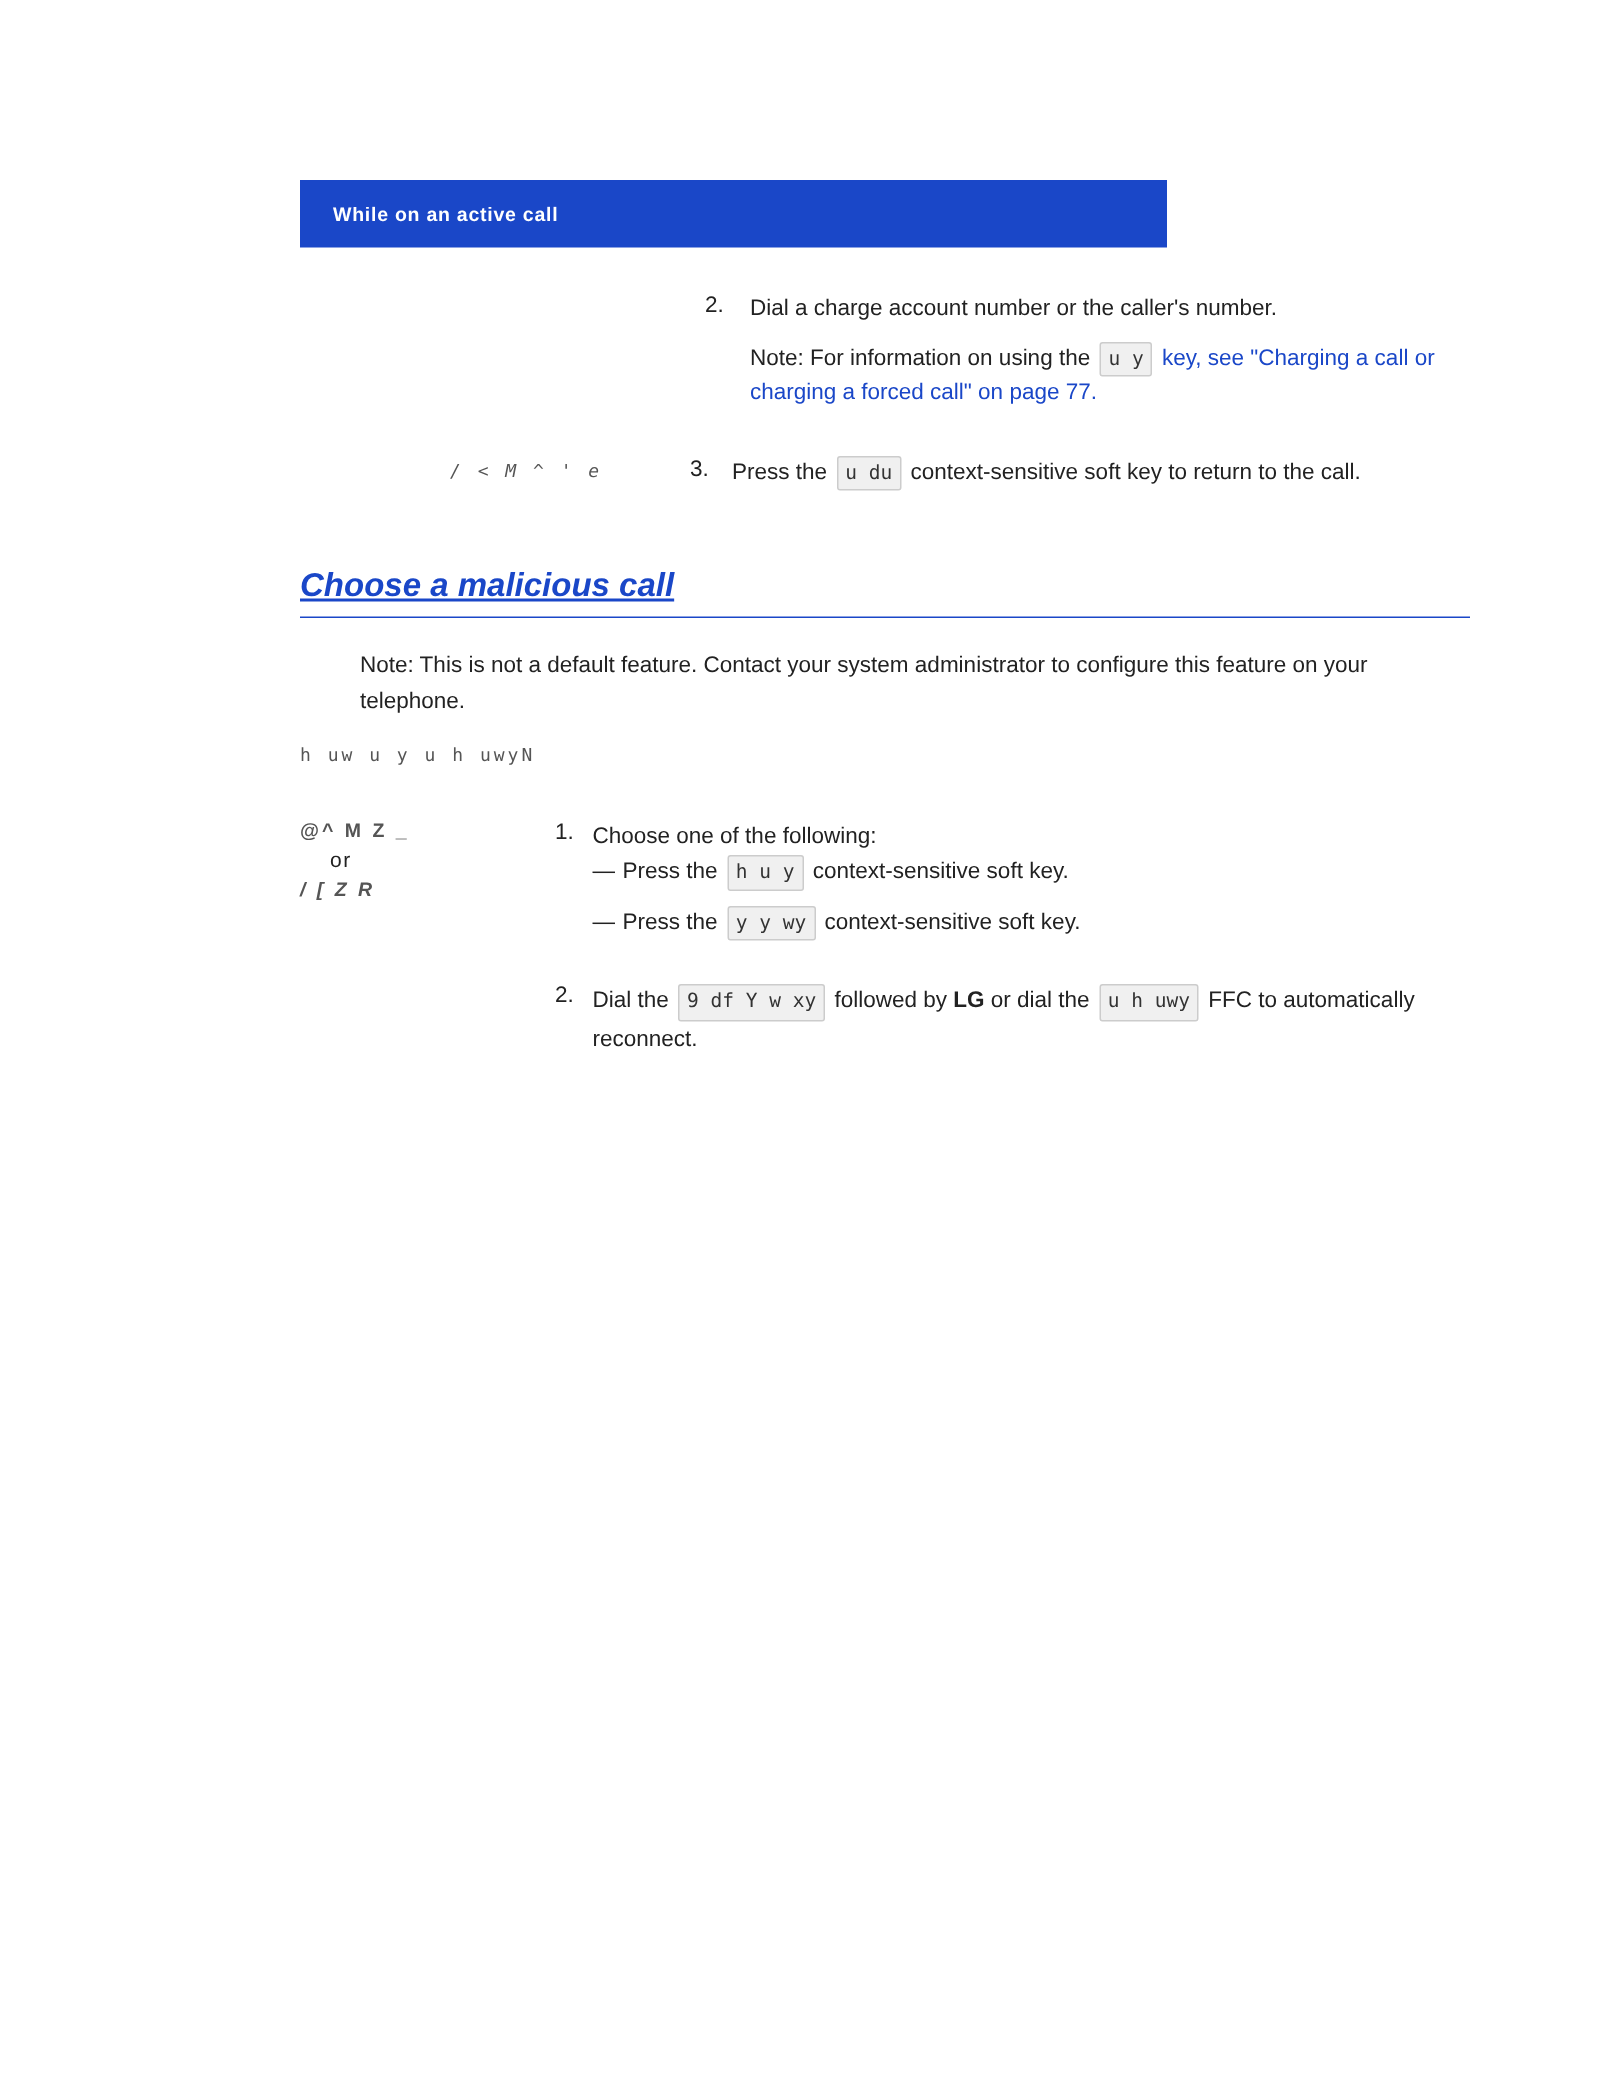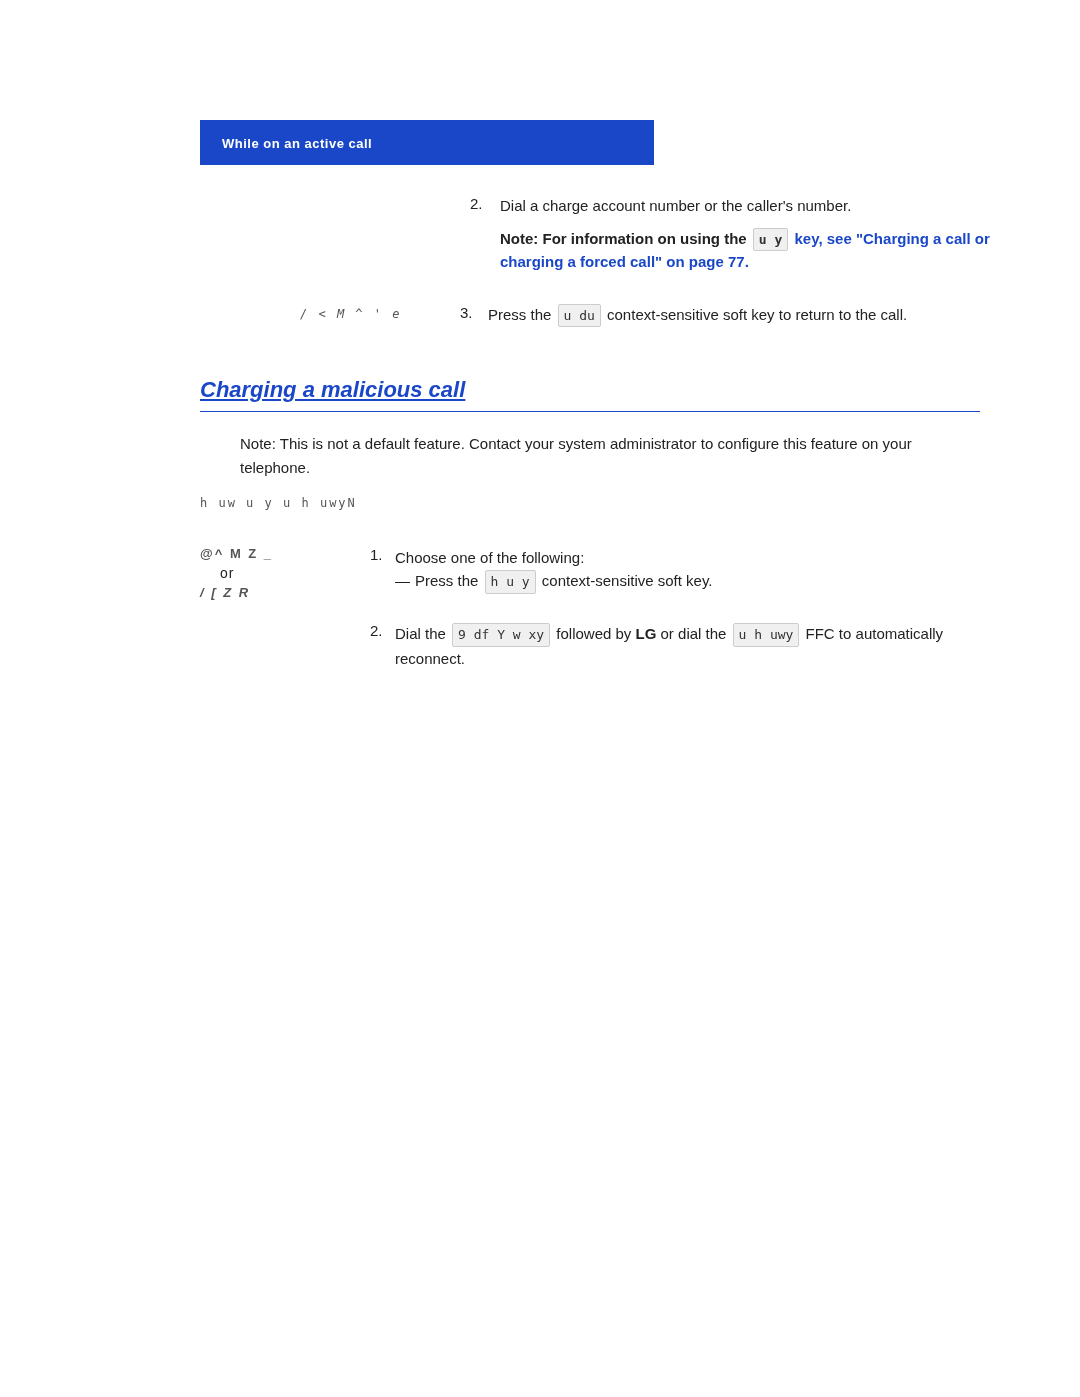--- a/index.html
+++ b/index.html
@@ -22,21 +22,21 @@
       width: 1080px;
       min-height: 1397px;
       background: #ffffff;
       position: relative;
       padding: 0;
     }
 
     
     .header-banner {
       background-color: #1a47c8;
-      width: 454px;
+      width: 578px;
       margin-left: 200px;
       margin-top: 120px;
       padding: 14px 22px;
     }
 
     .header-banner-text {
       color: #ffffff;
       font-size: 13px;
       font-weight: bold;
       letter-spacing: 0.5px;
@@ -60,21 +60,20 @@
       font-size: 15px;
       line-height: 1.5;
       color: #222;
     }
 
     .note-block {
       margin-top: 10px;
       margin-bottom: 10px;
       font-size: 15px;
       line-height: 1.5;
-      font-weight: bold;
     }
 
     .link-text {
       color: #1a47c8;
       text-decoration: none;
     }
 
     
     .step3-row {
       display: flex;
@@ -271,21 +270,21 @@
         <span class="step3-text">
           <span>Press the</span>
           <span class="inline-key">u  du</span>
           <span>context-sensitive soft key to return to the call.</span>
         </span>
       </div>
     </div>
   </div>
 
   <div class="section-heading">
-    <h2 class="section-title">Charging a malicious call</h2>
+    <h2 class="section-title">Choose a malicious call</h2>
     <hr class="section-divider">
 
 
     <p class="note-indent">Note:  This is not a default feature. Contact your system administrator to configure this feature on your telephone.</p>
 
     <p class="procedure-header">
       <span class="symbol-text">h  uw   u y  u  h uwyN</span>
     </p>
   </div>
 
@@ -301,20 +300,25 @@
         <span class="proc-step-number">1.</span>
       </div>
       <div class="proc-step-content">
         <span>Choose one of the following:</span>
         <ul class="bullet-list">
           <li>
             <span>Press the</span>
             <span class="inline-key">h u   y</span>
             <span>context-sensitive soft key.</span>
           </li>
+          <li>
+            <span>Press the</span>
+            <span class="inline-key">y y  wy</span>
+            <span>context-sensitive soft key.</span>
+          </li>
         </ul>
       </div>
     </div>
 
     <div class="proc-step-row" style="margin-left: 170px; margin-top: 10px;">
       <div style="min-width:25px;">
         <span class="proc-step-number">2.</span>
       </div>
       <div class="proc-step-content">
         <span>Dial the</span>

